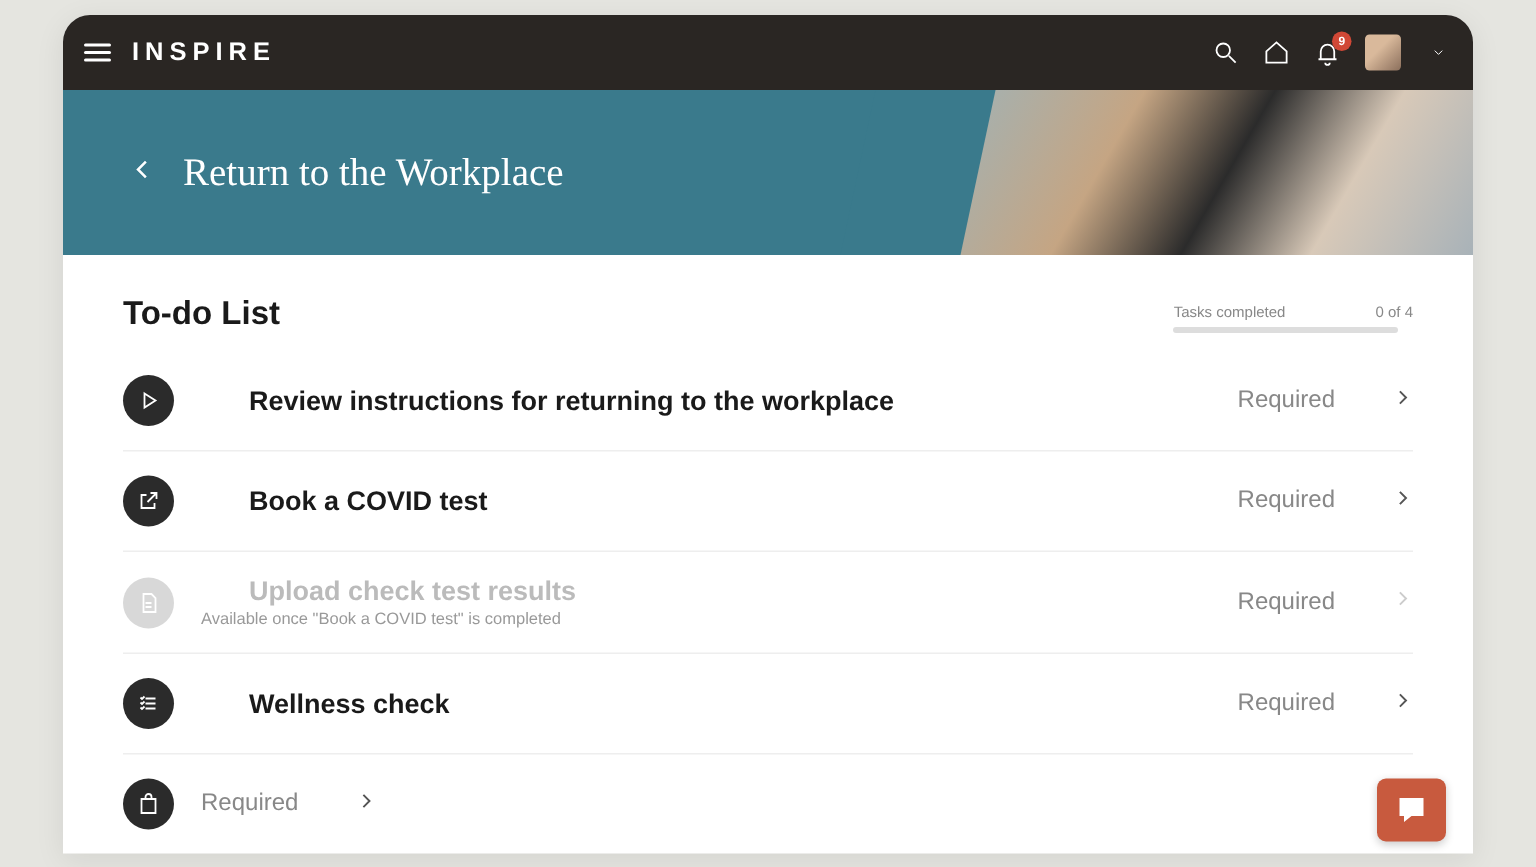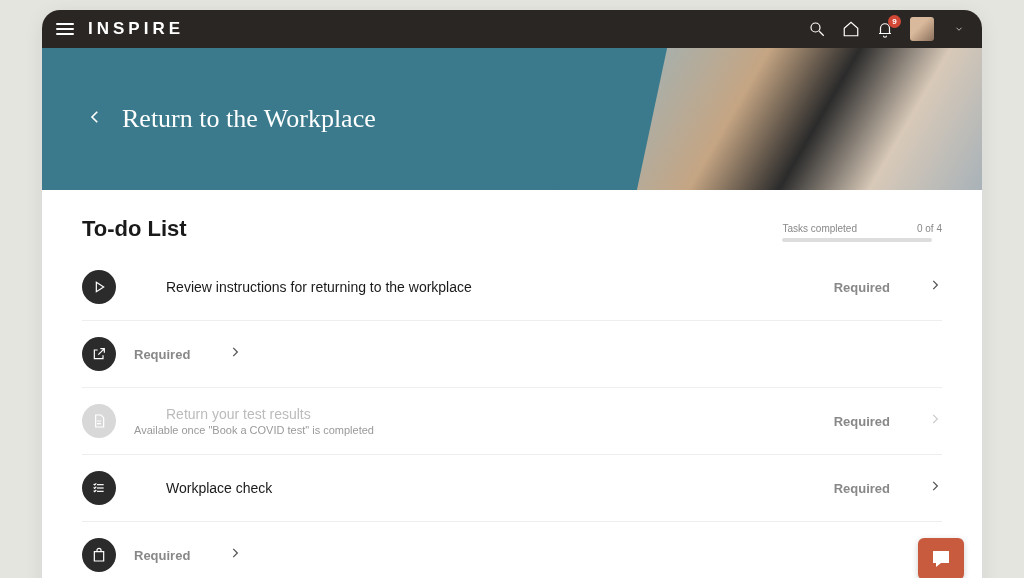--- a/index.html
+++ b/index.html
@@ -16,21 +16,21 @@
     width: 940px;
     margin-top: 10px;
     background: #fff;
     border-radius: 18px 18px 0 0;
     box-shadow: 0 4px 20px rgba(0,0,0,0.08);
     overflow: hidden;
     position: relative;
   }
   .topbar {
     background: #2a2623;
-    height: 38px;
+    height: 50px;
     display: flex;
     align-items: center;
     padding: 0 14px;
     color: #fff;
   }
   .hamburger { width:18px; display:flex; flex-direction:column; gap:3px; cursor:pointer; }
   .hamburger span { height:2px; background:#fff; border-radius:1px; }
   .brand { margin-left: 14px; font-weight: 700; letter-spacing: 4px; font-size: 17px; font-family: Arial, sans-serif; }
   .topbar-spacer { flex:1; }
   .topbar-icons { display:flex; align-items:center; gap:16px; }
@@ -39,21 +39,21 @@
   .badge {
     position:absolute; top:-5px; right:-7px;
     background:#d14836; color:#fff; font-size:8px; font-weight:700;
     min-width:13px; height:13px; border-radius:7px;
     display:flex; align-items:center; justify-content:center; padding:0 2px;
   }
   .avatar { width:24px; height:24px; border-radius:3px; background:linear-gradient(135deg,#d9b99b 40%,#8b6f5c 100%); }
   .caret-down svg { width:10px; height:10px; }
   .banner {
     background:#3a7a8c;
-    height:142px;
+    height:110px;
     display:flex;
     align-items:center;
     position:relative;
     overflow:hidden;
   }
   .banner-left { display:flex; align-items:center; gap:18px; padding-left:44px; z-index:2; }
   .back-chevron svg { width:18px; height:18px; stroke:#fff; fill:none; stroke-width:2.2; }
   .banner-title { color:#fff; font-family: Georgia, "Times New Roman", serif; font-size:26px; font-weight:400; }
   .banner-image {
     position:absolute; right:0; top:0; bottom:0; width:370px;
@@ -75,24 +75,24 @@
     cursor:pointer;
   }
   .todo-icon {
     width:34px; height:34px; border-radius:50%;
     background:#2b2b2b; display:flex; align-items:center; justify-content:center;
     flex-shrink:0;
   }
   .todo-icon svg { width:16px; height:16px; stroke:#fff; fill:none; stroke-width:1.8; }
   .todo-icon.disabled { background:#d8d8d8; }
   .todo-text { flex:1; }
-  .todo-title { font-size:14px; font-weight:400; color:#1a1a1a;padding-left:32px; }
+  .todo-title { font-size:18px; font-weight:700; color:#1a1a1a;padding-left:32px; }
   .todo-sub { font-size:11px; color:#999; margin-top:2px; font-weight:400; }
   .todo-item.disabled .todo-title { color:#bbb; }
-  .todo-tag { font-size:13px; color:#888; margin-right:20px;font-weight:bold; }
+  .todo-tag { font-size:16px; color:#888; margin-right:20px; }
   .todo-chevron svg { width:14px; height:14px; stroke:#555; fill:none; stroke-width:2.2; }
   .todo-item.disabled .todo-chevron svg { stroke:#ccc; }
   .chat-fab {
     position:absolute; bottom:8px; right:18px;
     width:46px; height:42px; background:#c85a3e; border-radius:6px;
     display:flex; align-items:center; justify-content:center; cursor:pointer;
     box-shadow:0 2px 6px rgba(0,0,0,0.2);
   }
   .chat-fab svg { width:24px; height:24px; fill:#fff; }
 </style>
@@ -176,36 +176,39 @@
           </svg>
       </div>
     </div>
 
     <div class="todo-item">
       <div class="todo-icon">
         <svg viewBox="0 0 24 24">
             <path d="M14 4 H20 V10 M20 4 L11 13 M18 14 V19 H5 V6 H10"></path>
           </svg>
       </div>
+      <div class="todo-text">
+        <div class="todo-title">Book a COVID test</div>
+      </div>
       <div class="todo-tag">Required</div>
       <div class="todo-chevron">
         <svg viewBox="0 0 24 24">
             <polyline points="9 5 16 12 9 19"></polyline>
           </svg>
       </div>
     </div>
 
     <div class="todo-item disabled">
       <div class="todo-icon disabled">
         <svg viewBox="0 0 24 24">
             <path d="M7 3 H15 L19 7 V21 H7 Z M9 12 H15 M9 16 H15"></path>
           </svg>
       </div>
       <div class="todo-text">
-        <div class="todo-title">Return your test results</div>
+        <div class="todo-title">Upload check test results</div>
         <div class="todo-sub">Available once "Book a COVID test" is completed</div>
       </div>
       <div class="todo-tag">Required</div>
       <div class="todo-chevron">
         <svg viewBox="0 0 24 24">
             <polyline points="9 5 16 12 9 19"></polyline>
           </svg>
       </div>
     </div>
 
@@ -214,21 +217,21 @@
         <svg viewBox="0 0 24 24">
             <line x1="9" y1="7" x2="19" y2="7"></line>
             <line x1="9" y1="12" x2="19" y2="12"></line>
             <line x1="9" y1="17" x2="19" y2="17"></line>
             <polyline points="4 6 5.5 7.5 8 5"></polyline>
             <polyline points="4 11 5.5 12.5 8 10"></polyline>
             <polyline points="4 16 5.5 17.5 8 15"></polyline>
           </svg>
       </div>
       <div class="todo-text">
-        <div class="todo-title">Workplace check</div>
+        <div class="todo-title">Wellness check</div>
       </div>
       <div class="todo-tag">Required</div>
       <div class="todo-chevron">
         <svg viewBox="0 0 24 24">
             <polyline points="9 5 16 12 9 19"></polyline>
           </svg>
       </div>
     </div>
 
     <div class="todo-item" style="border-bottom:none">

